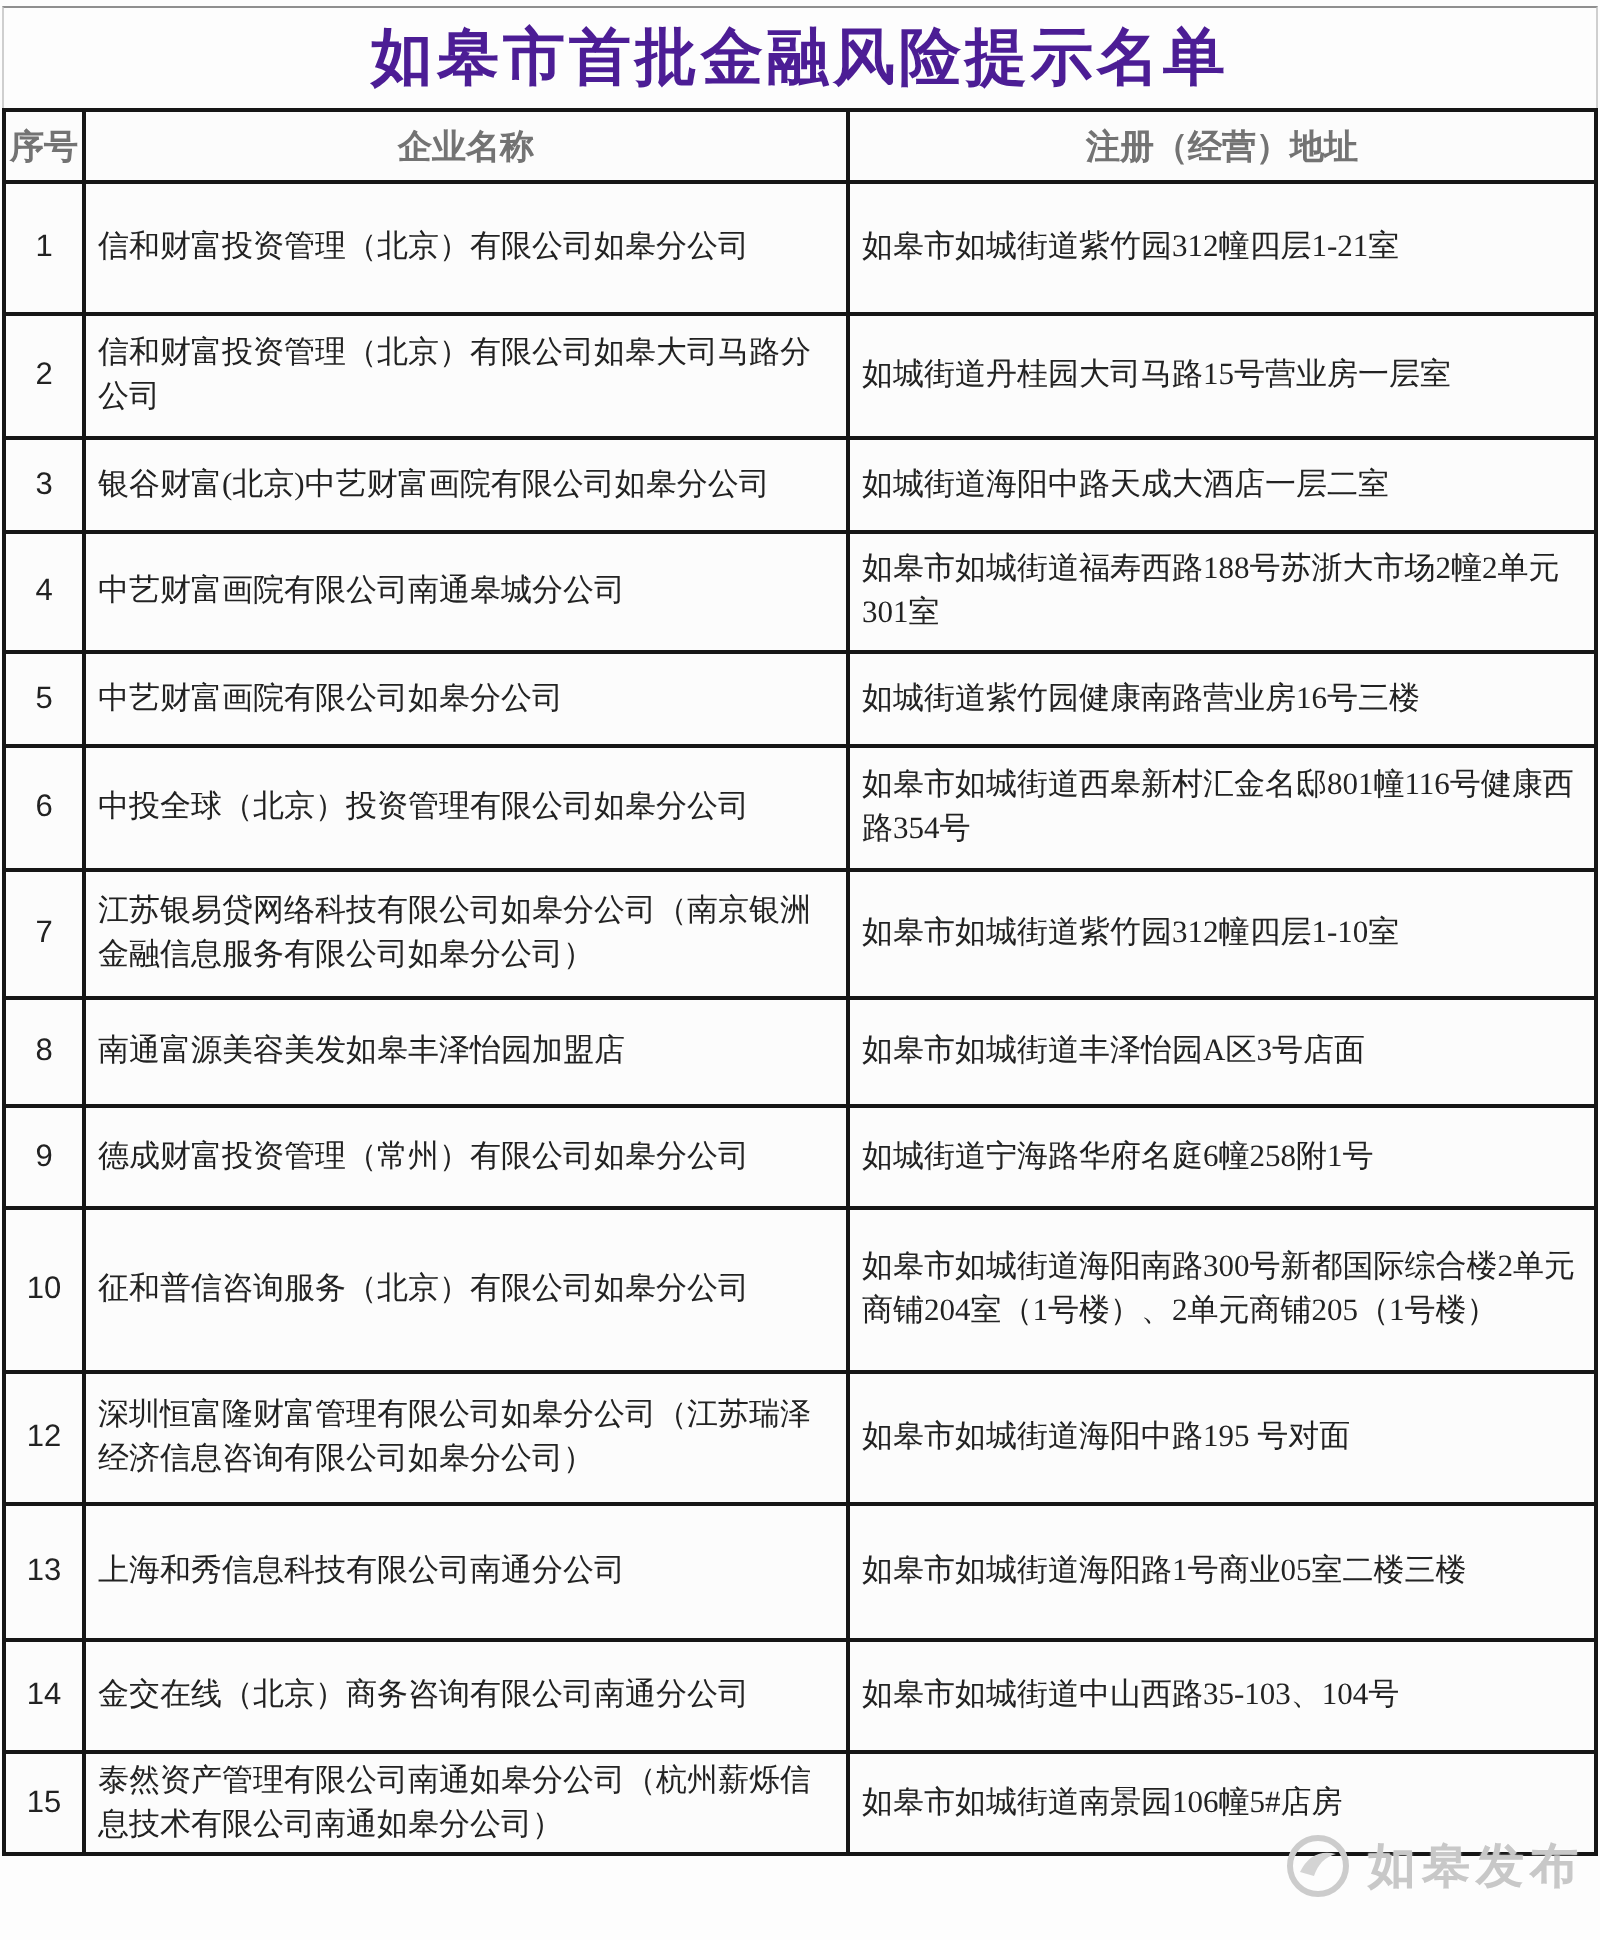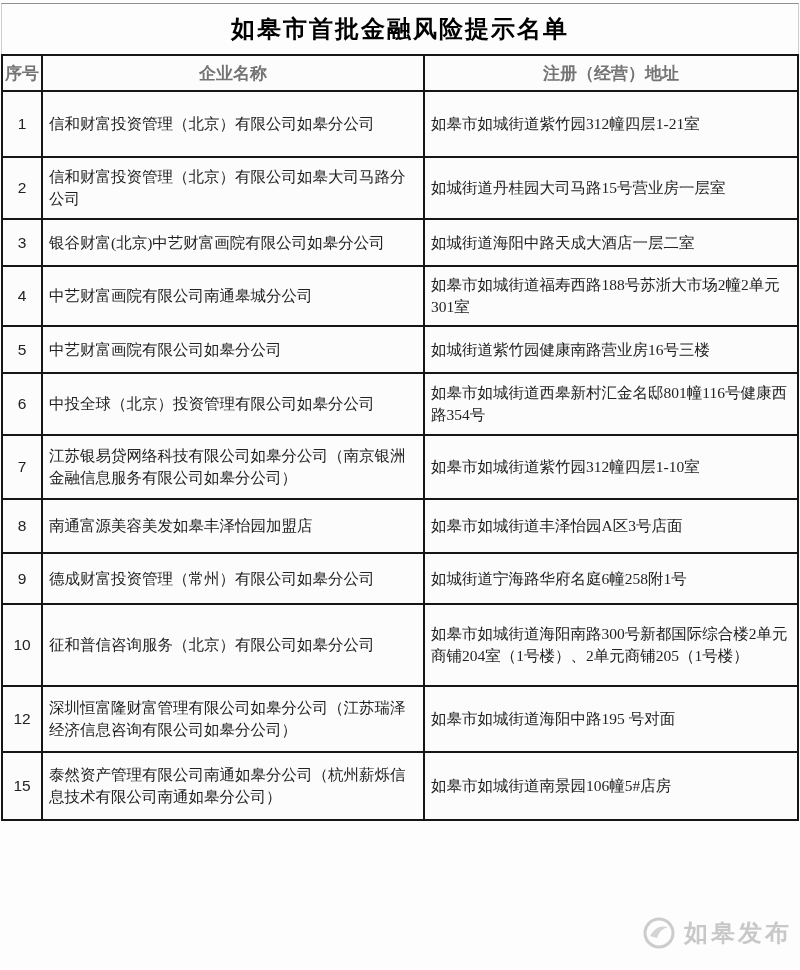--- a/index.html
+++ b/index.html
@@ -22,24 +22,24 @@
     box-sizing: border-box;
     height: 51px;
     margin: 0 1px;
     border-top: 1px solid #8f8f8f;
     border-left: 1px solid #cfcfcf;
     border-right: 1px solid #cfcfcf;
     display: flex;
     align-items: center;
     justify-content: center;
     font-family: "Liberation Sans", "DejaVu Sans", sans-serif;
-    font-size: 24px;
+    font-size: 31px;
     font-weight: 700;
     letter-spacing: 2px;
-    color: #000000;
+    color: #4c1d95;
     background: #fdfdfd;
   }
   table.risk-table {
     width: 796px;
     margin: 0 1px;
     border-collapse: collapse;
     table-layout: fixed;
     background: #fcfcfc;
   }
   table.risk-table th,
@@ -176,20 +176,30 @@
           <td class="cell-no">10</td>
           <td class="cell-name">征和普信咨询服务（北京）有限公司如皋分公司</td>
           <td class="cell-addr">如皋市如城街道海阳南路300号新都国际综合楼2单元商铺204室（1号楼）、2单元商铺205（1号楼）</td>
         </tr>
         <tr>
           <td class="cell-no">12</td>
           <td class="cell-name">深圳恒富隆财富管理有限公司如皋分公司（江苏瑞泽经济信息咨询有限公司如皋分公司）</td>
           <td class="cell-addr">如皋市如城街道海阳中路195 号对面</td>
         </tr>
         <tr>
+          <td class="cell-no">13</td>
+          <td class="cell-name">上海和秀信息科技有限公司南通分公司</td>
+          <td class="cell-addr">如皋市如城街道海阳路1号商业05室二楼三楼</td>
+        </tr>
+        <tr>
+          <td class="cell-no">14</td>
+          <td class="cell-name">金交在线（北京）商务咨询有限公司南通分公司</td>
+          <td class="cell-addr">如皋市如城街道中山西路35-103、104号</td>
+        </tr>
+        <tr>
           <td class="cell-no">15</td>
           <td class="cell-name">泰然资产管理有限公司南通如皋分公司（杭州薪烁信息技术有限公司南通如皋分公司）</td>
           <td class="cell-addr">如皋市如城街道南景园106幢5#店房</td>
         </tr>
       </tbody>
   </table>
 
   <div class="watermark">
     <svg width="34" height="34" viewBox="0 0 34 34">
       <circle cx="17" cy="17" r="14" fill="none" stroke="#cccccc" stroke-width="3"></circle>

